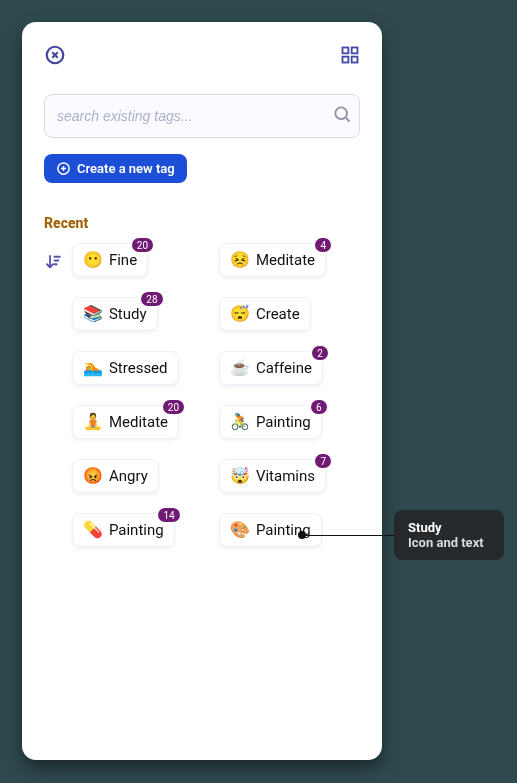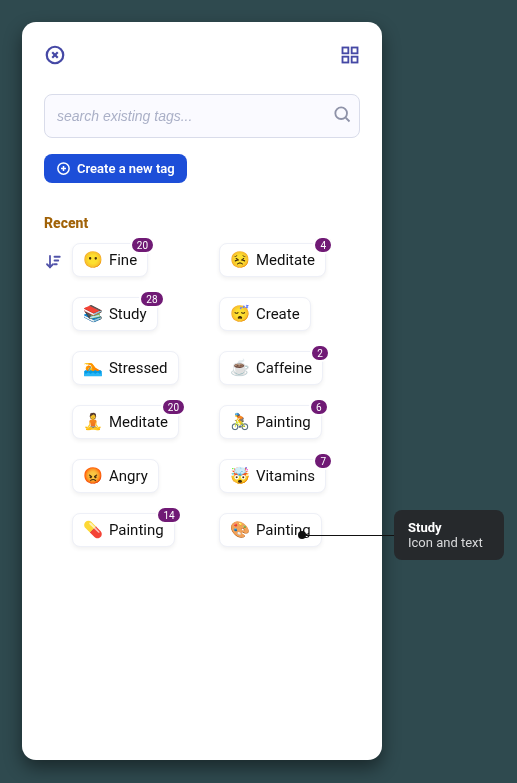--- a/index.html
+++ b/index.html
@@ -118,21 +118,21 @@
   }
   .annotation .box {
     background: #26292c;
     color: #fff;
     padding: 10px 14px;
     border-radius: 8px;
     font-size: 13px;
     min-width: 110px;
   }
   .annotation .box .t1 { font-weight: 700; }
-  .annotation .box .t2 { font-weight: 400; color: #d8d9db; }
+  .annotation .box .t2 { font-weight: 700; color: #d8d9db; }
 </style>
 </head>
 <body>
 
 <div class="panel">
 
   <div class="top-row">
     <span class="close-ic">
       <svg width="22" height="22" viewBox="0 0 24 24" fill="none" stroke="#4548a5" stroke-width="2.4">
         <circle cx="12" cy="12" r="9"></circle>

